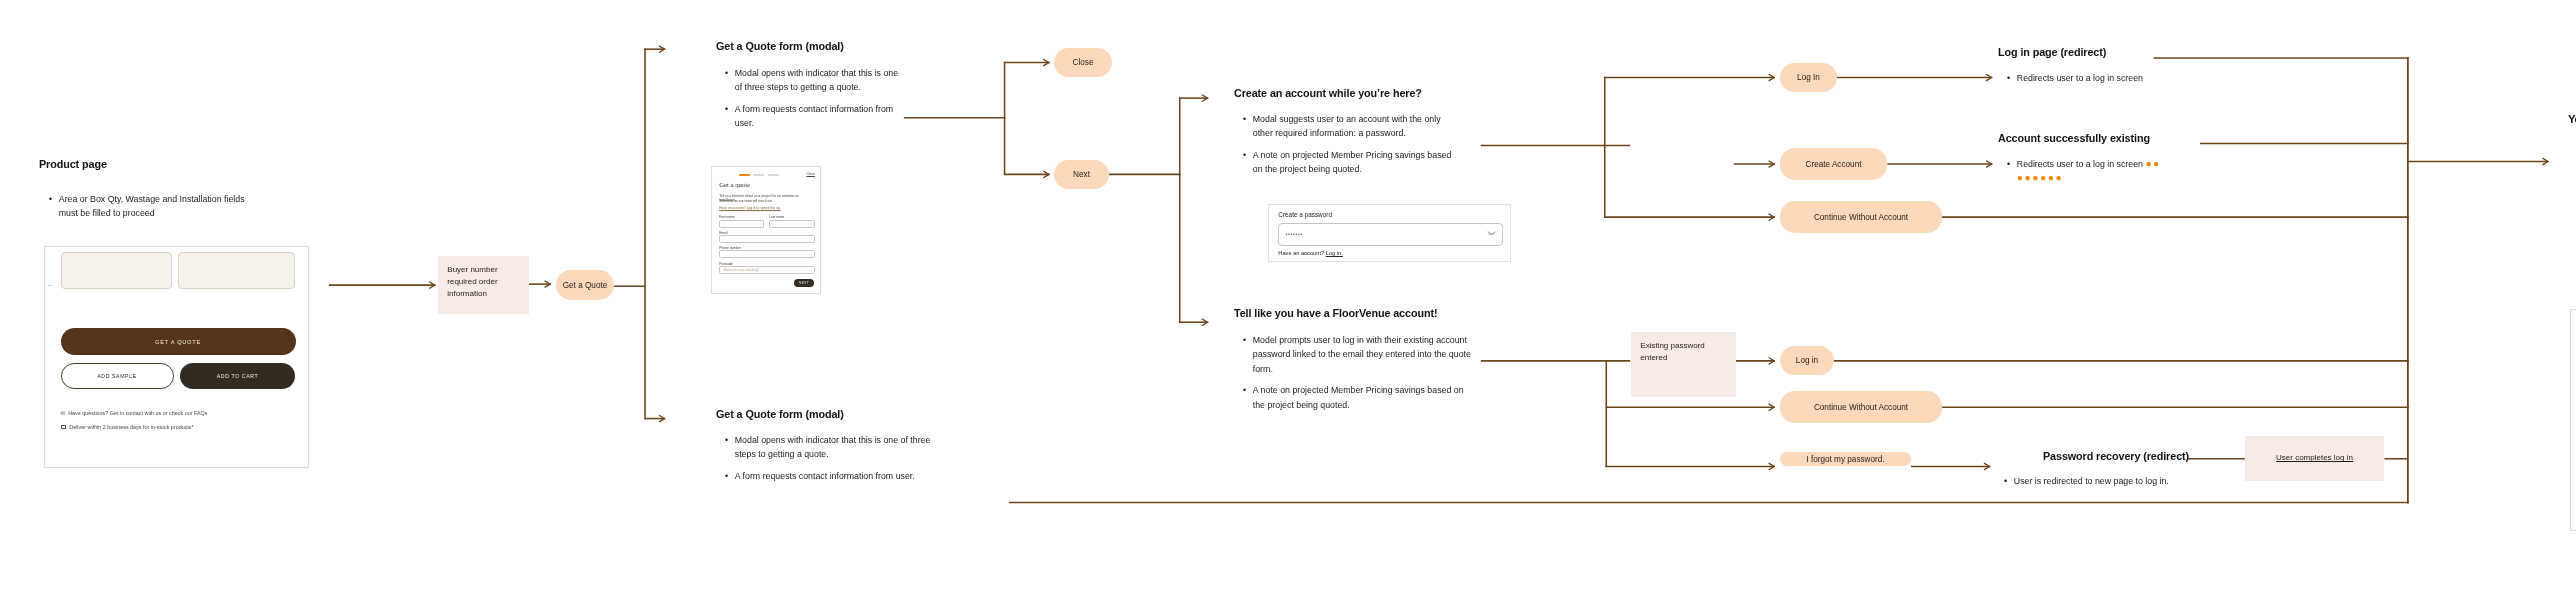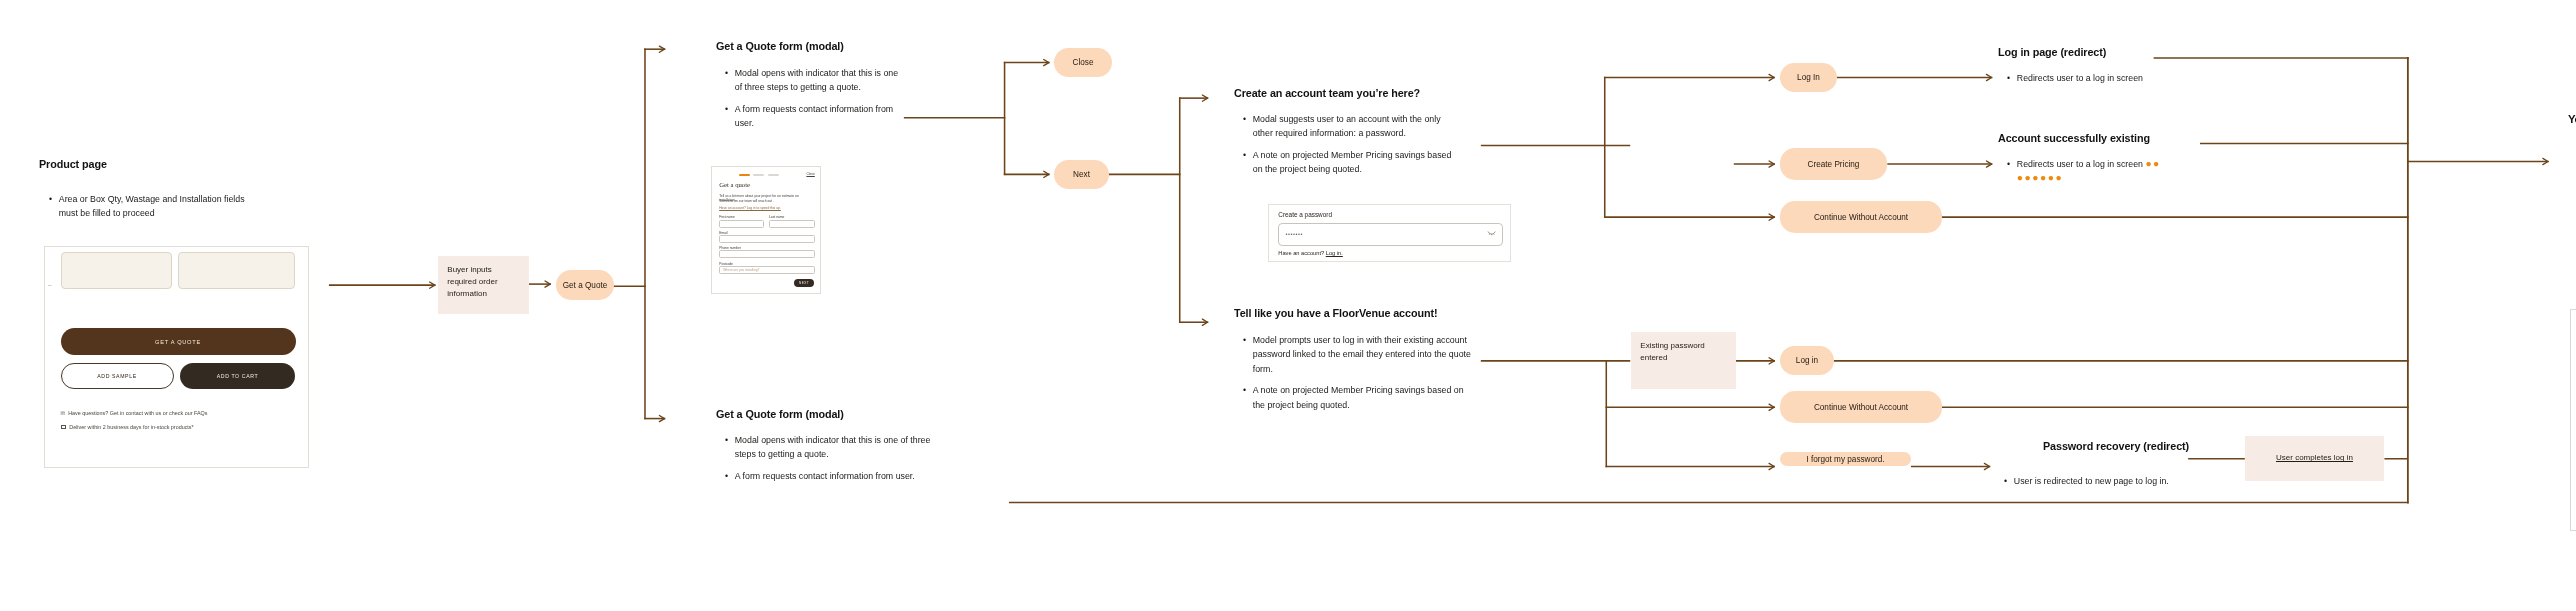--- a/index.html
+++ b/index.html
@@ -98,21 +98,21 @@
     <span class="s-abs" style="left:3.1px;top:34px;font-size:6.2px;color:#8a857c;">–</span>
     <div class="s-abs ghostfield" style="left:15.5px;top:5.2px;width:111px;height:37px;"></div>
     <div class="s-abs ghostfield" style="left:133px;top:5.2px;width:117px;height:37px;"></div>
     <div class="s-abs" style="left:15.5px;top:81px;width:235px;height:27px;background:var(--brand_brown,#53351d);border-radius:13.4px;display:flex;align-items:center;justify-content:center;color:#f4ead9;font-size:5.7px;letter-spacing:0.7px;">GET A QUOTE</div>
     <div class="s-abs" style="left:15.5px;top:116px;width:113px;height:26px;background:#fff;border:0.8px solid #463828;border-radius:13px;display:flex;align-items:center;justify-content:center;color:#2e2619;font-size:5.2px;letter-spacing:0.6px;">ADD SAMPLE</div>
     <div class="s-abs" style="left:135px;top:116px;width:115px;height:26px;background:var(--dark_button,#332a21);border-radius:13px;display:flex;align-items:center;justify-content:center;color:#f1ece2;font-size:5.2px;letter-spacing:0.6px;">ADD TO CART</div>
     <div class="s-abs" style="left:15.5px;top:163px;font-size:5.4px;color:#4c473f;"><span style="margin-right:3.1px;">✉</span><span>Have questions? Get in contact with us or check our FAQs</span></div>
     <div class="s-abs" style="left:15.5px;top:177px;font-size:5.4px;color:#4c473f;"><span class="truck-ic"></span><span>Deliver within 2 business days for in-stock products*</span></div>
   </div>
 
-  <div class="statebox" style="left:438px;top:256px;width:91px;height:58px;">Buyer inputs required order information</div>
+  <div class="statebox" style="left:438px;top:256px;width:91px;height:58px;">Buyer number required order information</div>
   <div class="pill" style="left:556px;top:270px;width:58px;height:30px;">Get a Quote</div>
 
   <div class="h" style="left:716px;top:40px;">Get a Quote form (modal)</div>
   <div class="bullets" style="left:725px;top:66px;width:181px;">
     <div class="bullet">
         <span class="bdot">•</span>
         <span class="btext">Modal opens with indicator that this is one of three steps to getting a quote.</span>
       </div>
     <div class="bullet">
         <span class="bdot">•</span>
@@ -140,21 +140,21 @@
     <div class="s-abs" style="left:7.2px;top:95px;font-size:3.3px;color:#3c3831;">Postcode</div>
     <div class="s-abs inputbox" style="left:7.2px;top:99px;width:96px;height:8.2px;display:flex;align-items:center;padding-left:3.1px;">
         <span style="font-size:3.2px;color:#b9a284;">Where are you installing?</span>
       </div>
     <div class="s-abs" style="right:6.2px;top:112px;width:19.6px;height:7.7px;background:var(--dark_button,#332a21);border-radius:4.1px;display:flex;align-items:center;justify-content:center;color:#f1ece2;font-size:3.1px;letter-spacing:0.4px;">NEXT</div>
   </div>
 
   <div class="pill" style="left:1054px;top:48px;width:58px;height:29px;">Close</div>
   <div class="pill" style="left:1054px;top:160px;width:55px;height:29px;">Next</div>
 
-  <div class="h" style="left:1234px;top:87px;">Create an account team you’re here?</div>
+  <div class="h" style="left:1234px;top:87px;">Create an account while you’re here?</div>
   <div class="bullets" style="left:1243px;top:112px;width:210px;">
     <div class="bullet">
         <span class="bdot">•</span>
         <span class="btext">Modal suggests user to an account with the only other required information: a password.</span>
       </div>
     <div class="bullet">
         <span class="bdot">•</span>
         <span class="btext">A note on projected Member Pricing savings based on the project being quoted.</span>
       </div>
   </div>
@@ -191,23 +191,23 @@
         <span class="bdot">•</span>
         <span class="btext">Modal opens with indicator that this is one of three steps to getting a quote.</span>
       </div>
     <div class="bullet">
         <span class="bdot">•</span>
         <span class="btext">A form requests contact information from user.</span>
       </div>
   </div>
 
   <div class="pill" style="left:1780px;top:63px;width:57px;height:29px;">Log In</div>
-  <div class="pill" style="left:1780px;top:148px;width:107px;height:32px;">Create Pricing</div>
+  <div class="pill" style="left:1780px;top:148px;width:107px;height:32px;">Create Account</div>
   <div class="pill" style="left:1780px;top:201px;width:162px;height:32px;">Continue Without Account</div>
-  <div class="statebox" style="left:1631px;top:332px;width:105px;height:57px;">Existing password entered</div>
+  <div class="statebox" style="left:1631px;top:332px;width:105px;height:65px;">Existing password entered</div>
   <div class="pill" style="left:1780px;top:346px;width:54px;height:29px;">Log in</div>
   <div class="pill" style="left:1780px;top:391px;width:162px;height:32px;">Continue Without Account</div>
   <div class="pill" style="left:1780px;top:452px;width:131px;height:14px;">I forgot my password.</div>
 
   <div class="h" style="left:1998px;top:46px;">Log in page (redirect)</div>
   <div class="bullets" style="left:2007px;top:71px;width:216px;">
     <div class="bullet">
         <span class="bdot">•</span>
         <span class="btext">Redirects user to a log in screen</span>
       </div>
@@ -215,21 +215,21 @@
 
   <div class="h" style="left:1998px;top:132px;">Account successfully existing</div>
   <div class="bullets" style="left:2007px;top:157px;width:227px;">
     <div class="bullet">
         <span class="bdot">•</span>
       <span class="btext"><span>Redirects user to a log in screen</span> <span class="orange-dots">●●</span><br>
       <span class="orange-dots">●●●●●●</span></span>
     </div>
   </div>
 
-  <div class="h" style="left:1995px;top:440px;padding-left:48px;">Password recovery (redirect)</div>
+  <div class="h" style="left:1995px;top:450px;padding-left:48px;">Password recovery (redirect)</div>
   <div class="bullets" style="left:2004px;top:474px;width:165px;">
     <div class="bullet">
         <span class="bdot">•</span>
         <span class="btext">User is redirected to new page to log in.</span>
       </div>
   </div>
 
   <div class="statebox center" style="left:2245px;top:436px;width:139px;height:45px;">User completes log in</div>
 
   <div class="h" style="left:2568px;top:113px;font-size:11.3px;">Your quote is ready!</div>

